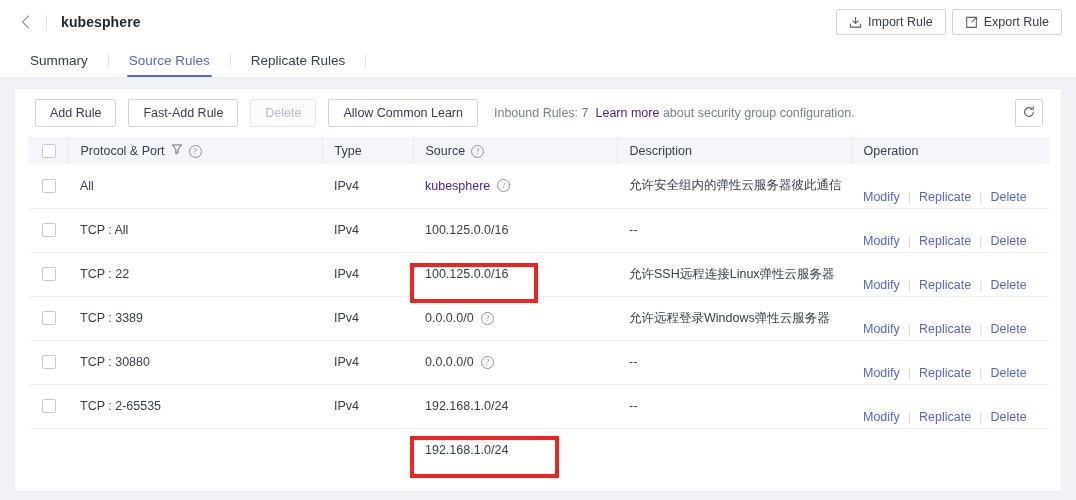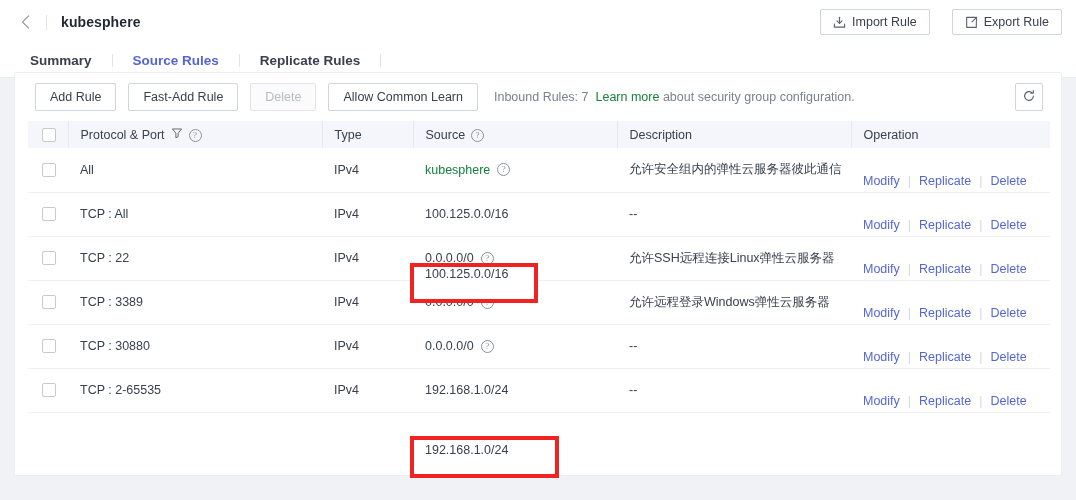--- a/index.html
+++ b/index.html
@@ -39,21 +39,21 @@
   }
   .page-title {
     font-size: 14px;
     font-weight: bold;
     color: #1f2733;
     letter-spacing: .1px;
   }
   .topbar-actions {
     margin-left: auto;
     display: flex;
-    gap: 22px;
+    gap: 6px;
     align-items: center;
   }
   .btn {
     height: 26px;
     border: 1px solid #d0d4dc;
     background: #fff;
     border-radius: 2px;
     font-size: 12.5px;
     color: #39414e;
     display: inline-flex;
@@ -70,21 +70,21 @@
   
   .tabsbar {
     height: 34px;
     background: #ffffff;
     display: flex;
     align-items: flex-end;
     padding: 0 0 0 16px;
     border-bottom: 1px solid #e8ebf0;
     position: relative;
   }
-  .tabs { display: flex; align-items: flex-end; height: 100%; font-weight: bold; }
+  .tabs { display: flex; align-items: flex-end; height: 100%; }
   .tab {
     display: flex;
     align-items: center;
     font-size: 13.5px;
     color: #39414e;
     padding: 0 14px 0 14px;
     cursor: pointer;
     position: relative;
     height: 100%;
   }
@@ -102,21 +102,21 @@
     height: 13px;
     background: #dfe2e8;
     align-self: center;
     margin: 0 6px;
   }
 
   
   .card {
     position: absolute;
     left: 14px;
-    top: 72px;
+    top: 88px;
     width: 1048px;
     height: 404px;
     background: #fff;
     border: 1px solid #eceef2;
     border-radius: 2px;
   }
   .toolbar {
     height: 48px;
     display: flex;
     align-items: center;
@@ -144,21 +144,21 @@
     background: #fbfbfc;
     cursor: default;
   }
   .tb-note {
     font-size: 12.5px;
     color: #7a818d;
     margin-left: 4px;
     white-space: nowrap;
   }
   .tb-note .cnt { margin-right: 7px; }
-  .link { color: #15803d; cursor: pointer; }
+  .link { color: #4c1d95; cursor: pointer; }
   .refresh-btn {
     margin-left: auto;
     width: 28px; height: 28px;
     border: 1px solid #d0d4dc;
     border-radius: 2px;
     background: #fff;
     display: inline-flex;
     align-items: center;
     justify-content: center;
     cursor: pointer;

